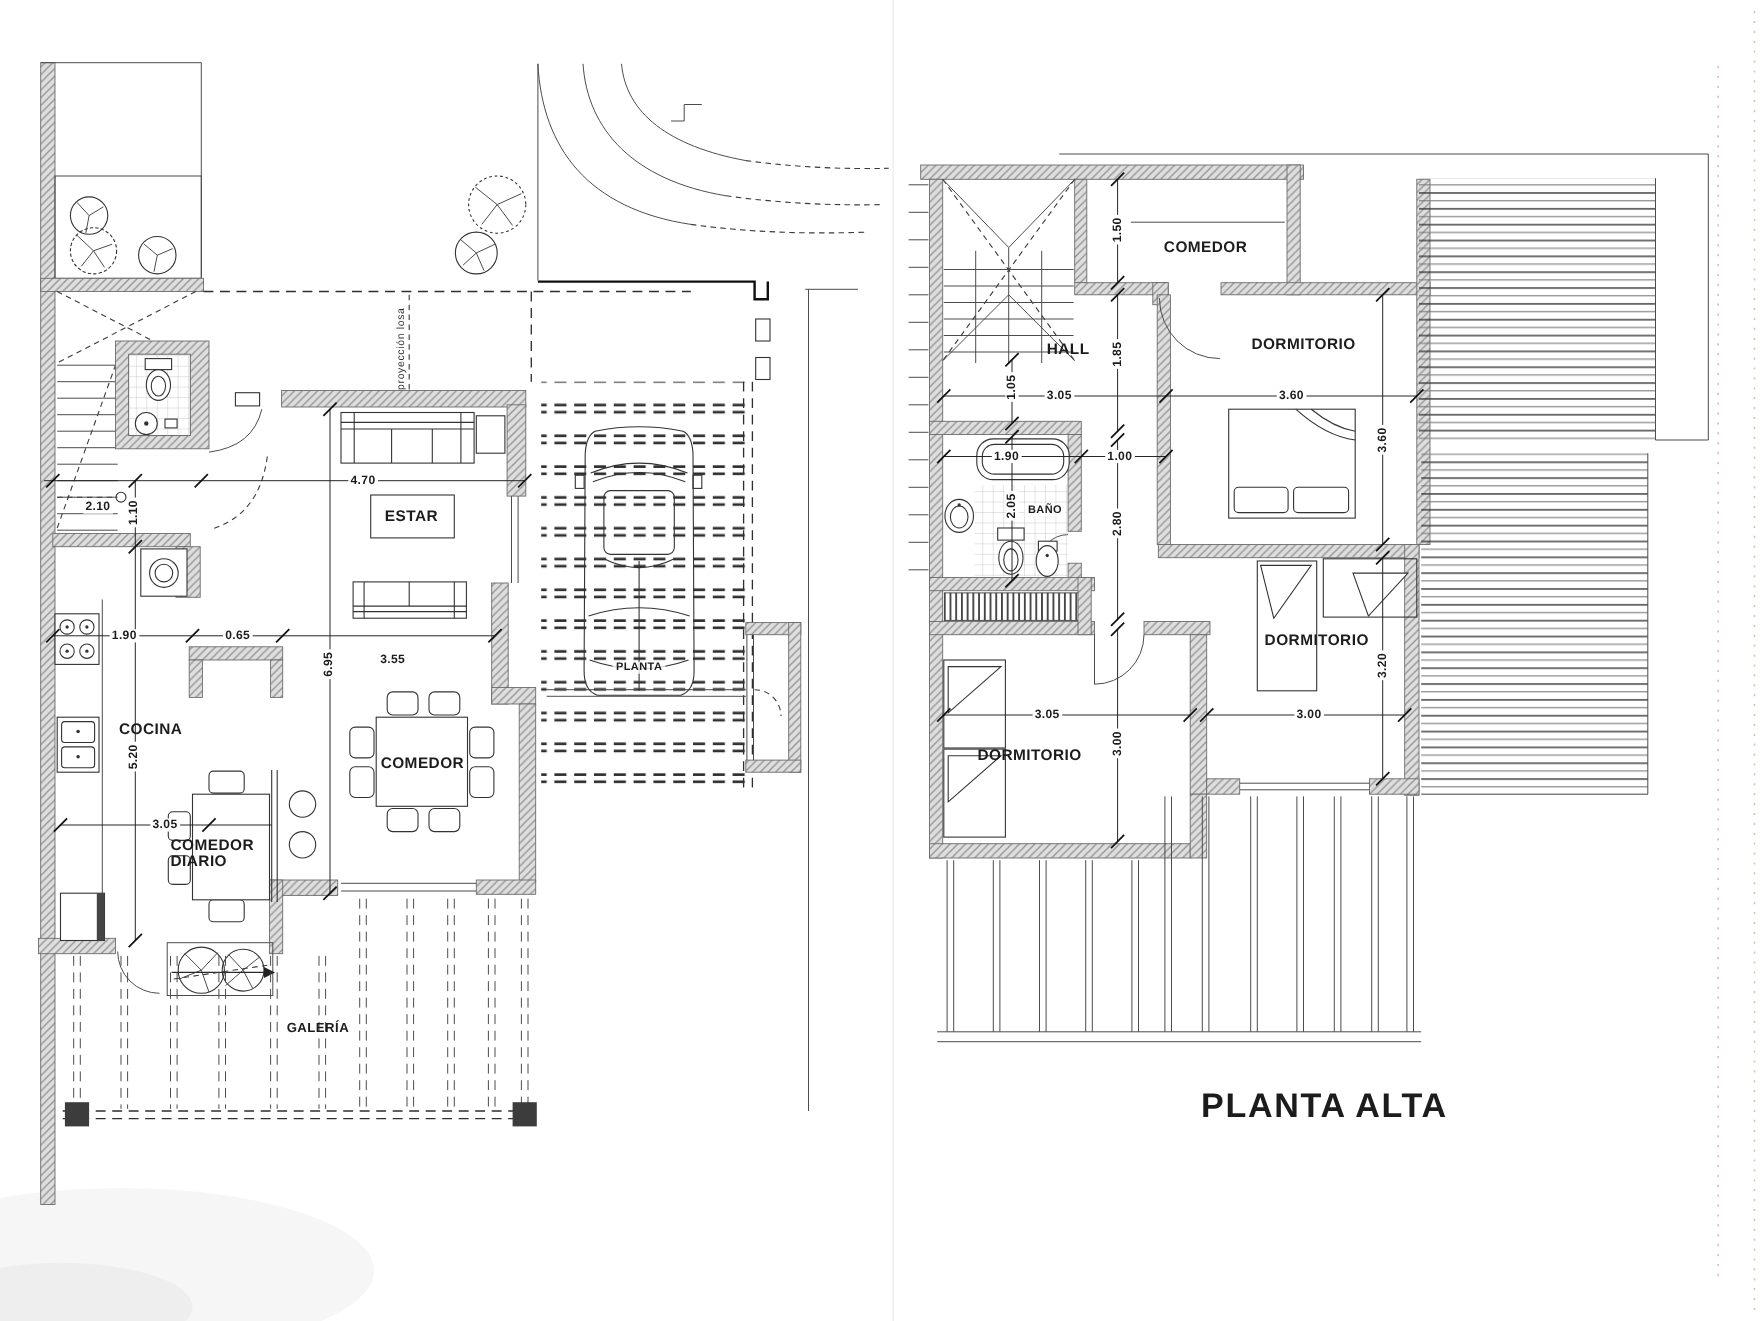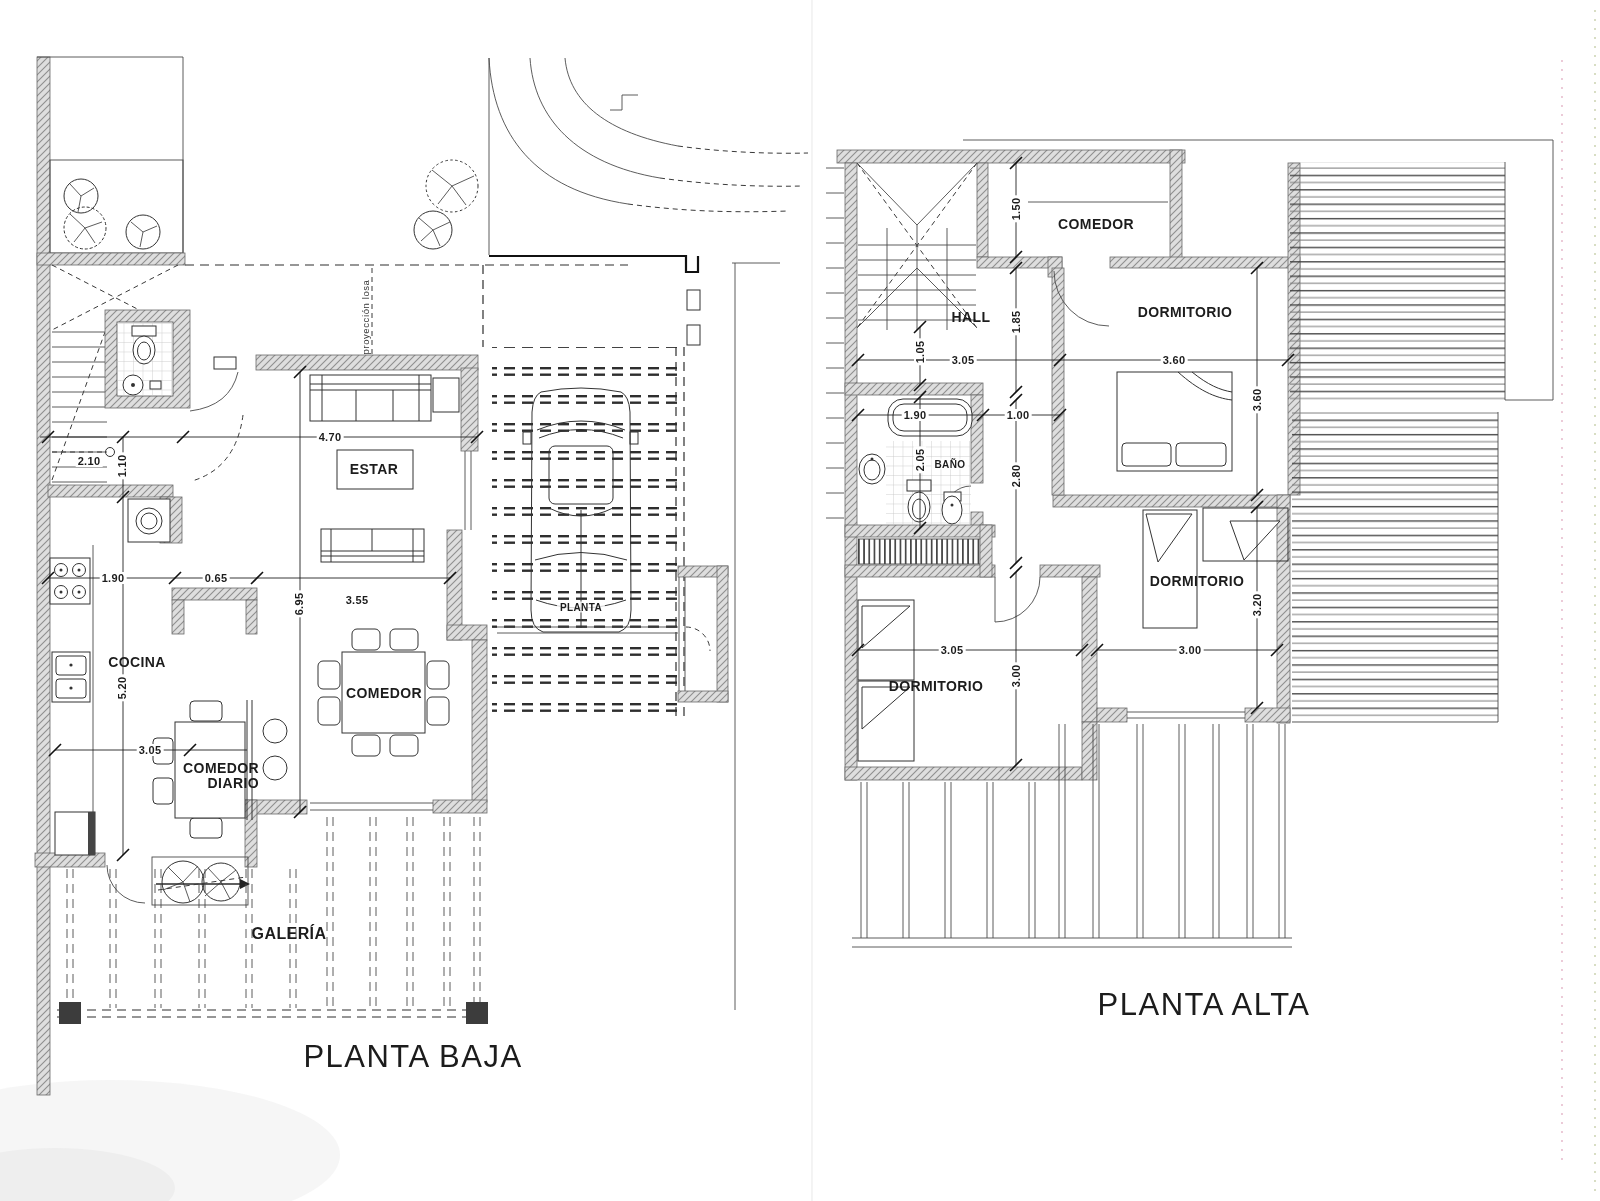--- a/index.html
+++ b/index.html
@@ -2,26 +2,26 @@
 <html><head>
 <meta charset="utf-8">
 <style>
   html,body{margin:0;padding:0;background:#ffffff}
   .sheet{position:relative;width:1600px;height:1201px;background:#ffffff;overflow:hidden;
          font-family:"Liberation Sans",sans-serif;color:#1c1c1c}
   .sheet svg{position:absolute;left:0;top:0}
   .lbl{position:absolute;transform:translate(-50%,-50%);white-space:nowrap;color:#1c1c1c;
        font-family:"Liberation Sans",sans-serif;z-index:5}
   .v{transform:translate(-50%,-50%) rotate(-90deg)}
-  .titlel{font-size:31px;font-weight:400;letter-spacing:1.5px}
+  .titlel{font-size:31px;font-weight:700;letter-spacing:1.5px}
   .rooml{font-size:14px;font-weight:700;letter-spacing:.4px}
   .rooml.md{font-size:10px}
-  .rooml.sm{font-size:16px}
+  .rooml.sm{font-size:12px}
   .rooml.bg{background:rgba(255,255,255,.78);padding:0 3px}
-  .wrap2{white-space:normal;width:104px;text-align:right;line-height:1.1}
+  .wrap2{white-space:normal;width:104px;text-align:left;line-height:1.1}
   .diml{font-size:11px;font-weight:700;background:#ffffff;padding:0 2px;letter-spacing:.3px}
   .annot{font-size:9.5px;font-weight:400;letter-spacing:.6px;color:#333}
   
   .w{fill:url(#hatch);stroke:#6a6a6a;stroke-width:.8}
   .ln{stroke:#2a2a2a;stroke-width:1.3;fill:none}
   .lt{stroke:#4a4a4a;stroke-width:.9;fill:none}
   .lf{stroke:#333;stroke-width:1;fill:#fff}
   .lo{stroke:#333;stroke-width:1;fill:none}
   .dsh{stroke:#2e2e2e;stroke-width:1.2;fill:none;stroke-dasharray:9 6}
   .dsh2{stroke:#3a3a3a;stroke-width:1;fill:none;stroke-dasharray:5 4}
@@ -555,21 +555,20 @@
         <line x1="1251" y1="501" x2="1263" y2="489" class="tk"></line>
         <line x1="1251" y1="513" x2="1263" y2="501" class="tk"></line>
         <line x1="1251" y1="714" x2="1263" y2="702" class="tk"></line>
         <line x1="852" y1="656" x2="864" y2="644" class="tk"></line>
         <line x1="1076" y1="656" x2="1088" y2="644" class="tk"></line>
         <line x1="1091" y1="656" x2="1103" y2="644" class="tk"></line>
         <line x1="1271" y1="656" x2="1283" y2="644" class="tk"></line>
       </g>
 </svg>
 
-  <div class="lbl titlel" style="left:413px;top:1057px">PLANTA BAJA</div>
   <div class="lbl titlel" style="left:1204px;top:1005px">PLANTA ALTA</div>
 
   <div class="lbl rooml" style="left:374px;top:469px">ESTAR</div>
   <div class="lbl rooml" style="left:137px;top:662px">COCINA</div>
   <div class="lbl rooml" style="left:384px;top:693px">COMEDOR</div>
   <div class="lbl rooml wrap2" style="left:207px;top:776px">COMEDOR DIARIO</div>
   <div class="lbl rooml md bg" style="left:581px;top:607px">PLANTA</div>
   <div class="lbl rooml sm" style="left:289px;top:934px">GALERÍA</div>
   <div class="lbl annot v" style="left:365px;top:317px">proyección losa</div>
 

